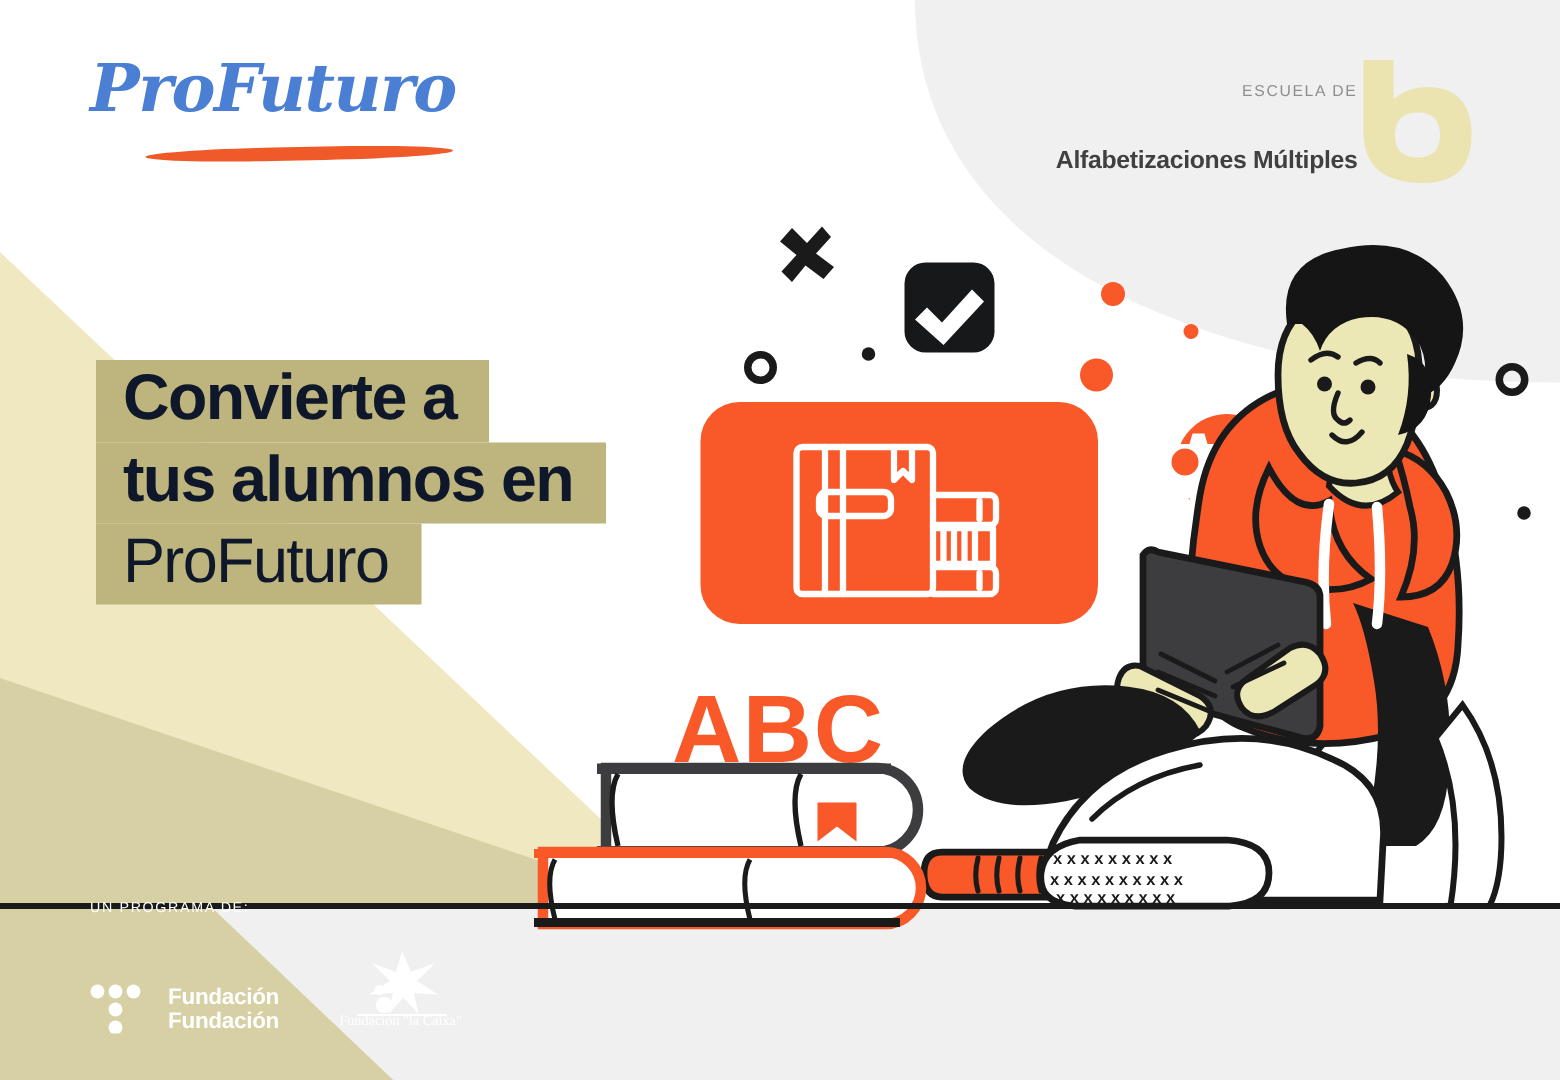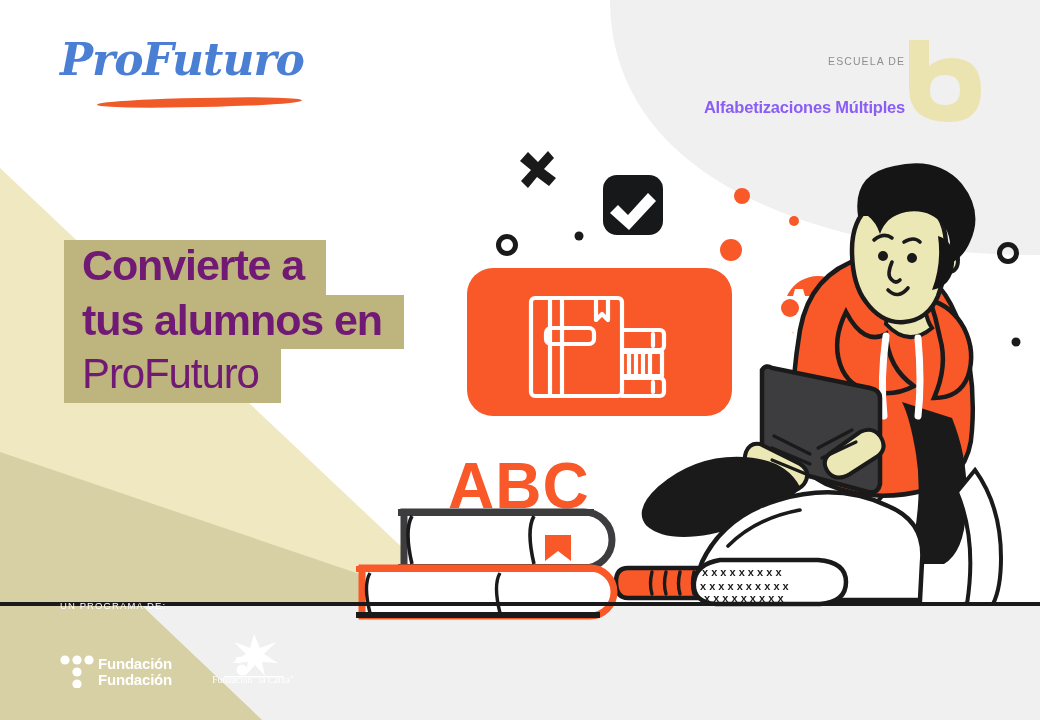--- a/index.html
+++ b/index.html
@@ -25,43 +25,43 @@
     transform:rotate(-1.2deg);
   }
 
   
   .escuela{position:absolute;right:135px;top:56px;text-align:right;}
   .escuela .line1{
     font-size:10.5px;letter-spacing:1.1px;color:#8d8f8e;font-weight:400;
     text-transform:uppercase;line-height:1;margin-bottom:13px;
   }
   .escuela .line2{
-    font-size:16.5px;font-weight:700;color:#8b5cf6;line-height:1;letter-spacing:-0.2px;margin-top:32px;
+    font-size:16.5px;font-weight:700;color:#404040;line-height:1;letter-spacing:-0.2px;margin-top:32px;
   }
   .b-mark{position:absolute;right:55px;top:38px;width:82px;height:86px;}
 
   
   .headline{position:absolute;left:64px;top:240px;width:420px;}
   .hl-row{display:block;}
   .hl-line{
-    display:inline-block;background:#bdb57d;color:#701a75;
+    display:inline-block;background:#bdb57d;color:#0f172a;
     padding:3px 22px 6px 18px;line-height:1.06;white-space:nowrap;
     font-size:43px;letter-spacing:-1.1px;
   }
   .hl-bold{font-weight:700;}
   .hl-light{font-weight:300;font-size:42px;}
 
   
   .footer{position:absolute;left:60px;top:600px;}
   .prog-label{
     font-size:9.5px;letter-spacing:1.1px;color:#ffffff;font-weight:400;
     text-transform:uppercase;margin-bottom:21px;
   }
   .sponsors{display:flex;align-items:flex-end;gap:34px;}
-  .tf-logo{display:flex;align-items:center;gap:2px;}
+  .tf-logo{display:flex;align-items:center;gap:16px;}
   .tf-dots{width:36px;height:33px;}
   .tf-text{
     color:#ffffff;font-size:15px;font-weight:700;line-height:1.04;
     letter-spacing:-0.2px;
   }
   .caixa{width:95px;height:52px;}
 </style>
 </head>
 <body>
 

